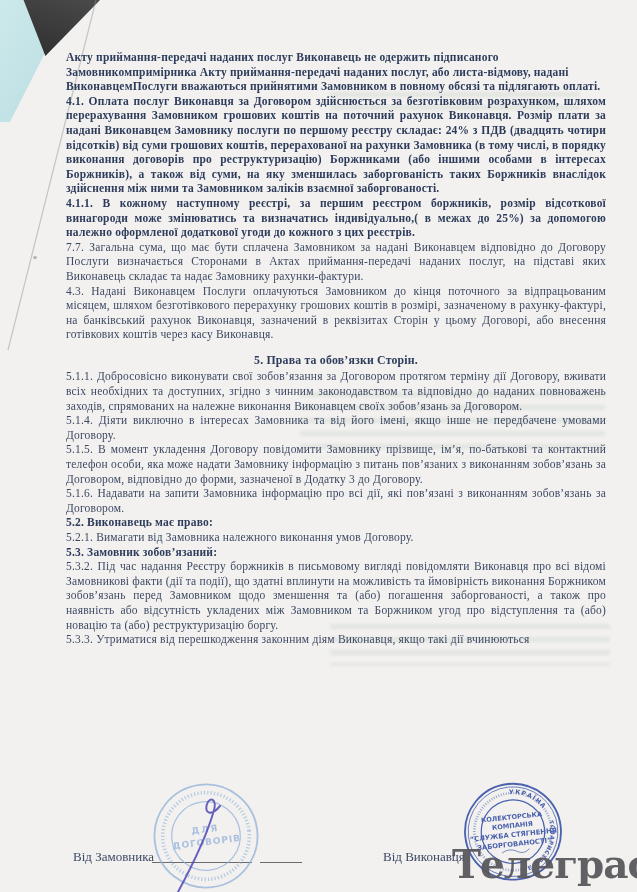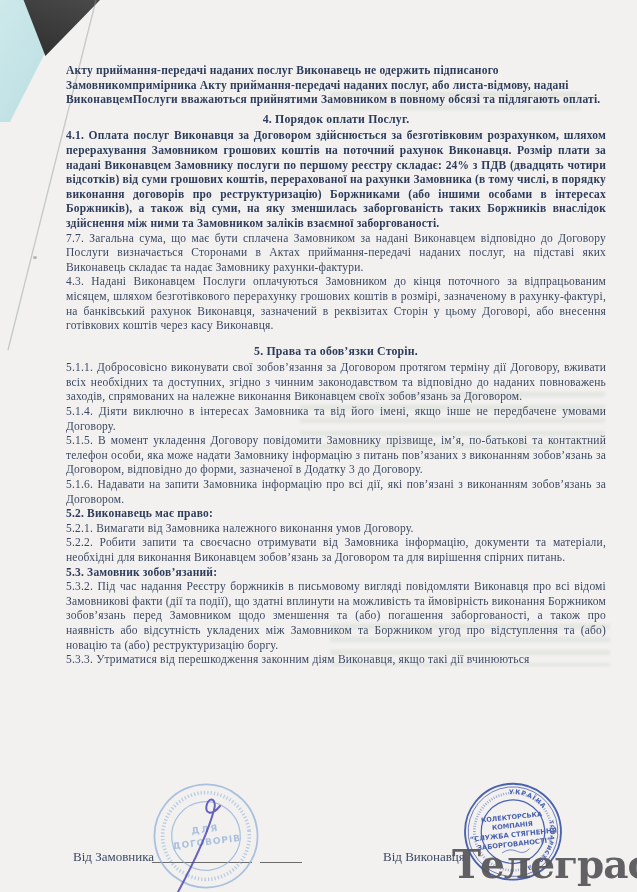--- a/index.html
+++ b/index.html
@@ -21,21 +21,21 @@
   
   .bleed{position:absolute;z-index:0;filter:blur(1.6px);opacity:.5;
     background:repeating-linear-gradient(180deg,rgba(146,166,148,.30) 0 5px,rgba(0,0,0,0) 5px 13px);}
   .bleed1{left:330px;top:92px;width:250px;height:26px;}
   .bleed2{left:300px;top:392px;width:305px;height:66px;}
   .bleed3{left:330px;top:624px;width:280px;height:42px;}
 
   
   .doc{position:absolute;left:66px;top:50px;width:540px;z-index:2;
     color:#3d4963;font-size:11.5px;line-height:14.6px;letter-spacing:.2px;
-    text-align:justify;margin-top:13px;}
+    text-align:justify;}
   .doc p{margin:0;}
   .b{font-weight:bold;color:#2e3c5c;}
   .intro{text-align:left;}
   h3.h{font-weight:bold;color:#2e3c5c;text-align:center;font-size:11.8px;
     margin:5px 0 2px;line-height:14.6px;letter-spacing:.2px;}
   h3.h2sp{margin-top:11px;}
   .sub{font-weight:bold;color:#2e3c5c;text-align:left;}
 
   
   .footer-label{position:absolute;z-index:2;font-size:13px;color:#3d4963;}
@@ -60,32 +60,31 @@
 <svg class="edge-line" width="120" height="360">
   <line x1="96" y1="0" x2="8" y2="350" stroke="#8f9598" stroke-width="1.3"></line>
 </svg>
 <div class="speck"></div>
 <div class="bleed bleed1"></div>
 <div class="bleed bleed2"></div>
 <div class="bleed bleed3"></div>
 
 <div class="doc">
   <p class="b intro">Акту приймання-передачі наданих послуг Виконавець не одержить підписаного Замовникомпримірника Акту приймання-передачі наданих послуг, або листа-відмову, надані ВиконавцемПослуги вважаються прийнятими Замовником в повному обсязі та підлягають оплаті.</p>
-  <h3 class="h">4. Порядок оплати Послуг.</h3>
   <p class="b">4.1. Оплата послуг Виконавця за Договором здійснюється за безготівковим розрахунком, шляхом перерахування Замовником грошових коштів на поточний рахунок Виконавця. Розмір плати за надані Виконавцем Замовнику послуги по першому реєстру складає: 24% з ПДВ (двадцять чотири відсотків) від суми грошових коштів, перерахованої на рахунки Замовника (в тому числі, в порядку виконання договорів про реструктуризацію) Боржниками (або іншими особами в інтересах Боржників), а також від суми, на яку зменшилась заборгованість таких Боржників внаслідок здійснення між ними та Замовником заліків взаємної заборгованості.</p>
+  <p class="b">4.1.1. В кожному наступному реєстрі, за першим реєстром боржників, розмір відсоткової винагороди може змінюватись та визначатись індивідуально,( в межах до 25%) за допомогою належно оформленої додаткової угоди до кожного з цих реєстрів.</p>
   <p>7.7. Загальна сума, що має бути сплачена Замовником за надані Виконавцем відповідно до Договору Послуги визначається Сторонами в Актах приймання-передачі наданих послуг, на підставі яких Виконавець складає та надає Замовнику рахунки-фактури.</p>
   <p>4.3. Надані Виконавцем Послуги оплачуються Замовником до кінця поточного за відпрацьованим місяцем, шляхом безготівкового перерахунку грошових коштів в розмірі, зазначеному в рахунку-фактурі, на банківський рахунок Виконавця, зазначений в реквізитах Сторін у цьому Договорі, або внесення готівкових коштів через касу Виконавця.</p>
   <h3 class="h h2sp">5. Права та обов’язки Сторін.</h3>
   <p>5.1.1. Добросовісно виконувати свої зобов’язання за Договором протягом терміну дії Договору, вживати всіх необхідних та доступних, згідно з чинним законодавством та відповідно до наданих повноважень заходів, спрямованих на належне виконання Виконавцем своїх зобов’язань за Договором.</p>
   <p>5.1.4. Діяти виключно в інтересах Замовника та від його імені, якщо інше не передбачене умовами Договору.</p>
   <p>5.1.5. В момент укладення Договору повідомити Замовнику прізвище, ім’я, по-батькові та контактний телефон особи, яка може надати Замовнику інформацію з питань пов’язаних з виконанням зобов’язань за Договором, відповідно до форми, зазначеної в Додатку 3 до Договору.</p>
   <p>5.1.6. Надавати на запити Замовника інформацію про всі дії, які пов’язані з виконанням зобов’язань за Договором.</p>
   <p class="sub">5.2. Виконавець має право:</p>
   <p>5.2.1. Вимагати від Замовника належного виконання умов Договору.</p>
-  <p>5.2.2. Робити запити та своєчасно отримувати від Замовника інформацію, документи та матеріали, необхідні для виконання Виконавцем зобов’язань за Договором та для вирішення спірних питань.</p>
   <p class="sub">5.3. Замовник зобов’язаний:</p>
   <p>5.3.2. Під час надання Реєстру боржників в письмовому вигляді повідомляти Виконавця про всі відомі Замовникові факти (дії та події), що здатні вплинути на можливість та ймовірність виконання Боржником зобов’язань перед Замовником щодо зменшення та (або) погашення заборгованості, а також про наявність або відсутність укладених між Замовником та Боржником угод про відступлення та (або) новацію та (або) реструктуризацію боргу.</p>
   <p>5.3.3. Утриматися від перешкодження законним діям Виконавця, якщо такі дії вчинюються</p>
 </div>
 
 <span class="footer-label lbl-left">Від Замовника</span>
 <div class="sig-line a"></div>
 <div class="sig-line b2"></div>
 <span class="footer-label lbl-right">Від Виконавця</span>
 

